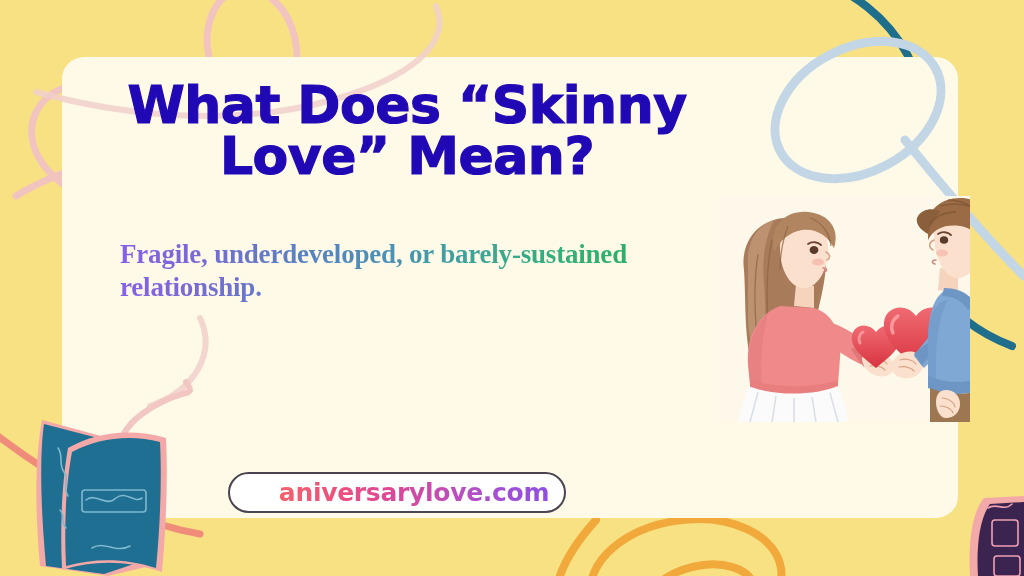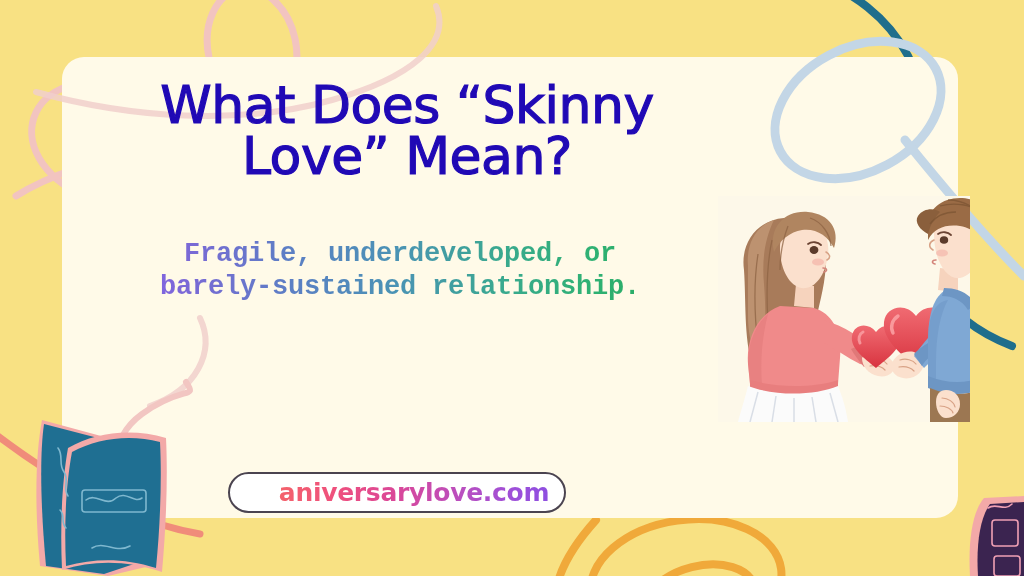--- a/index.html
+++ b/index.html
@@ -44,36 +44,36 @@
     position: absolute;
     left: 90px;
     top: 80px;
     width: 600px;
   }
 
   #headline {
     margin: 0;
     padding: 0 0 0 32px;
     font-family: "DejaVu Sans", sans-serif;
-    font-weight: 400;
+    font-weight: 700;
     font-size: 52px;
     line-height: 0.98;
     letter-spacing: -0.5px;
     color: #2009B5;
     text-align: center;
     width: 570px;
     -webkit-text-stroke: 1.2px #2009B5;
   }
 
   #subhead {
     margin: 0;
     padding: 56px 0 0 30px;
     width: 560px;
-    text-align: center;
-    font-family: Liberation Mono, monospace;
+    text-align: left;
+    font-family: Liberation Serif, serif;
     font-weight: 700;
     font-size: 27px;
     line-height: 1.24;
     letter-spacing: -0.2px;
     background: linear-gradient(90deg,
         #8B5CF6 0%,
         #7B68D6 16%,
         #5C7FC4 34%,
         #4A93B4 52%,
         #39A98E 70%,

